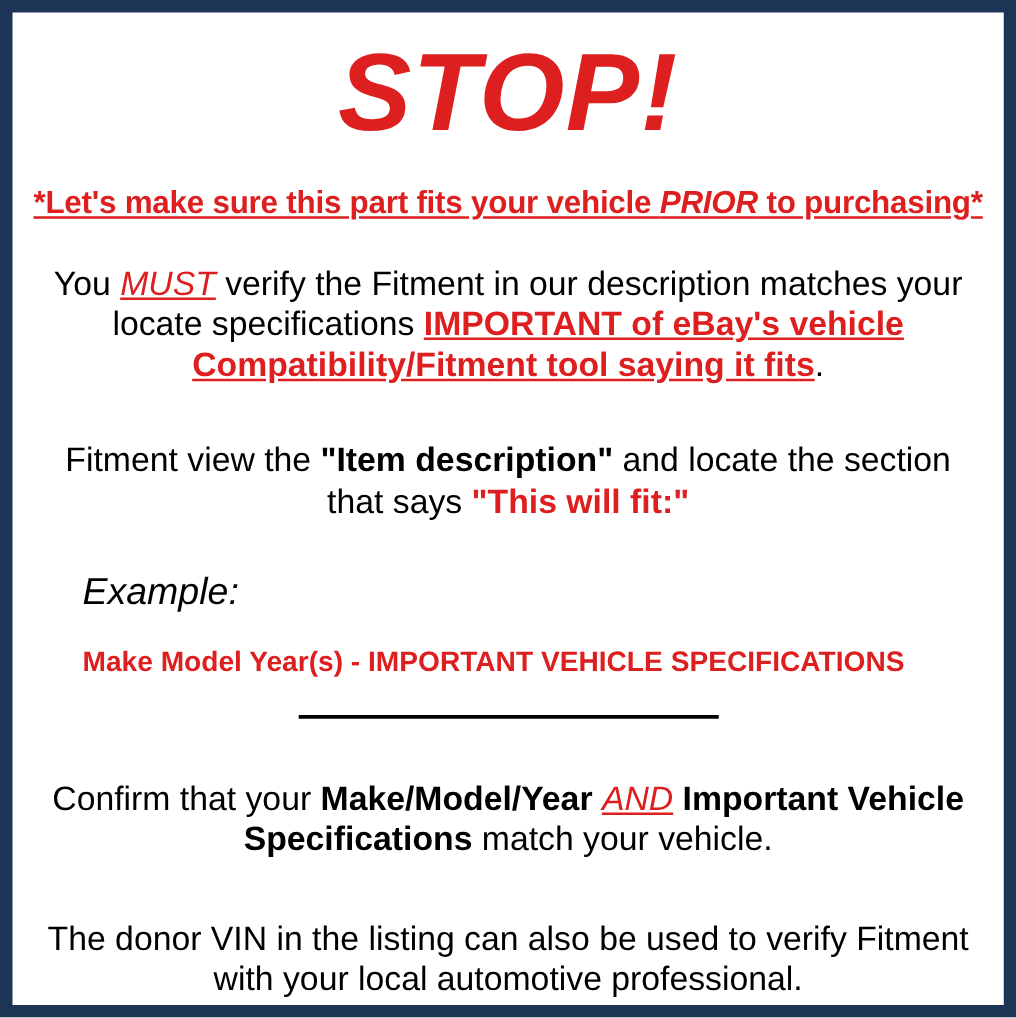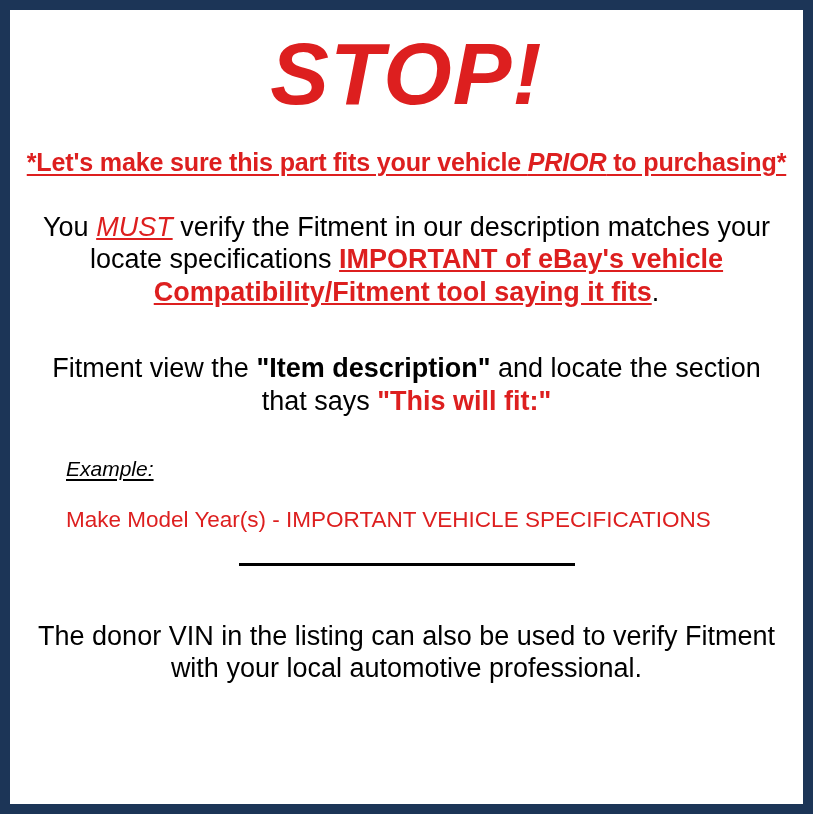--- a/index.html
+++ b/index.html
@@ -96,37 +96,36 @@
     font-weight: bold;
   }
 
   
   #example-block {
     margin-top: 40px;
     padding-left: 46px;
     text-align: left;
   }
   #example-label {
-    font-size: 21px;
+    font-size: 30px;
     font-style: italic;
     color: #000000;
-    text-decoration: underline;
     text-underline-offset: 3px;
     display: inline-block;
     margin: 0;
   }
   #example-fit-line {
     font-size: 26px;
     font-weight: bold;
     color: #dd1f1f;
     margin: 4px 0 0 0;
   }
   #example-spec-line {
     font-size: 22.5px;
-    font-weight: normal;
+    font-weight: bold;
     color: #dd1f1f;
     margin: 26px 0 0 0;
     letter-spacing: 0px;
     white-space: nowrap;
   }
 
   
   #separator-wrap {
     margin-top: 22px;
     text-align: center;
@@ -163,17 +162,20 @@
       <div>
         <span id="example-label">Example:</span>
       </div>
       <div id="example-spec-line">Make Model Year(s) - IMPORTANT VEHICLE SPECIFICATIONS</div>
     </div>
 
     <div id="separator-wrap">
       <span id="separator-rule"></span>
     </div>
 
+    <p class="body-para para-confirm">
+      <span>Confirm that your </span><span class="em-blk-b">Make/Model/Year</span><span> </span><span class="em-red-bi">AND</span><span> </span><span class="em-blk-b">Important Vehicle Specifications</span><span> match your vehicle.</span>
+    </p>
 
     <p class="body-para para-vin">The donor VIN in the listing can also be used to verify Fitment with your local automotive professional.</p>
 
   </div>
 </div>
 
 </body></html>

